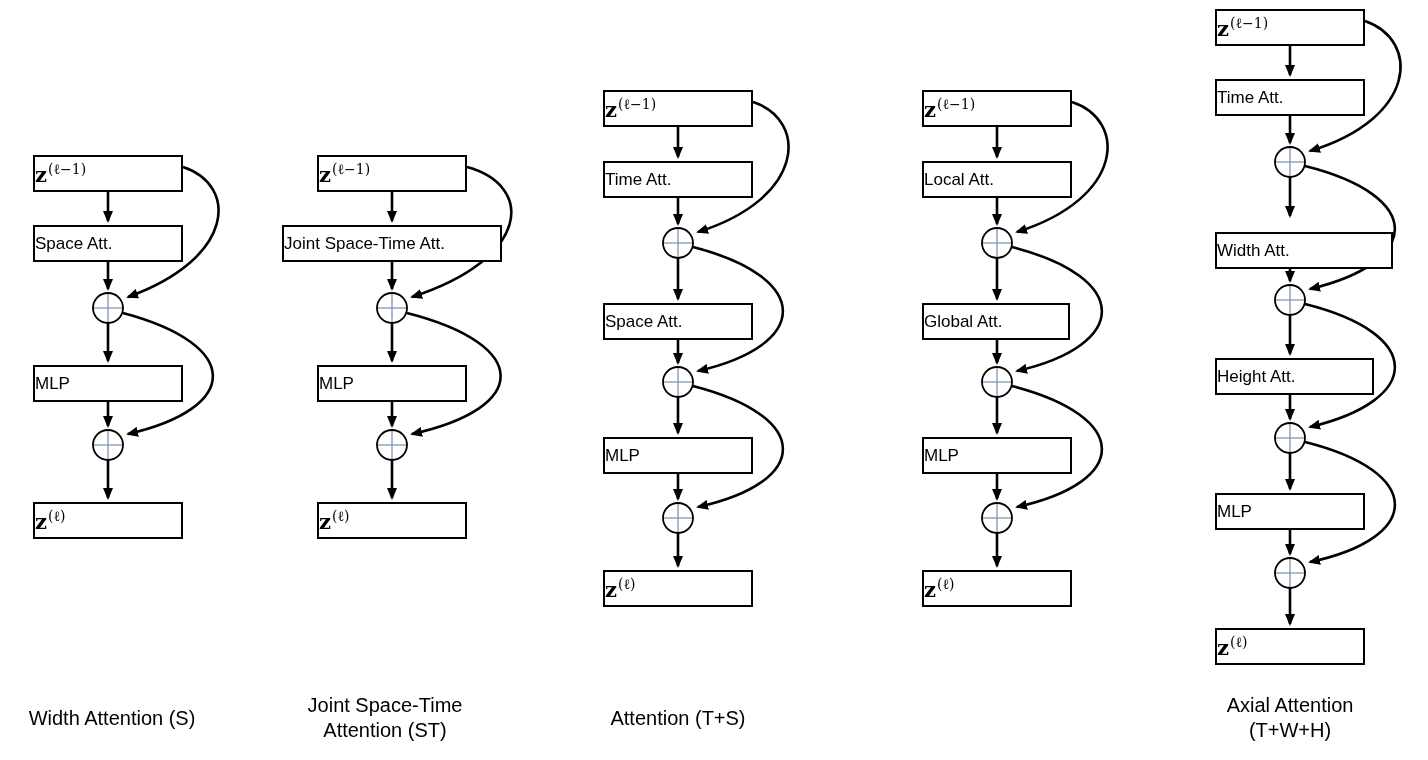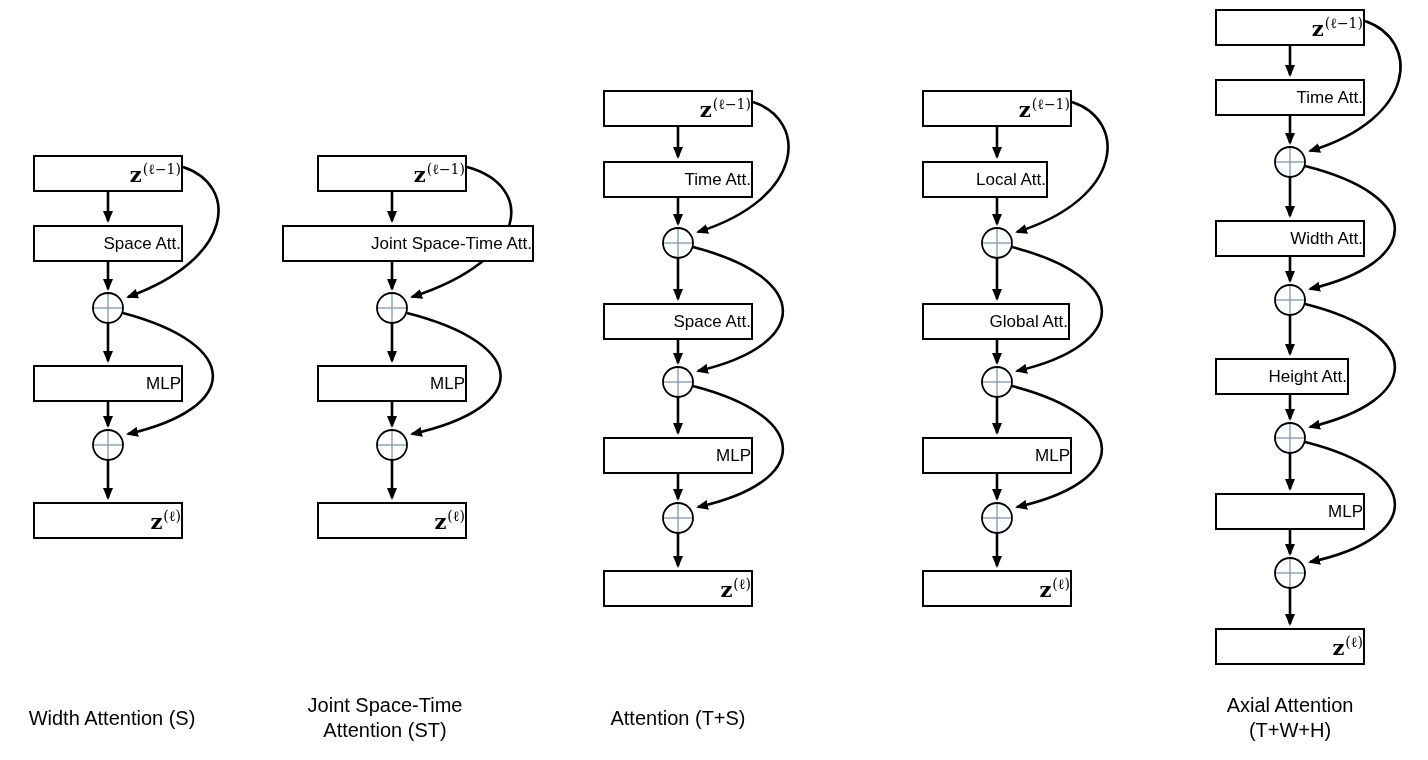--- a/index.html
+++ b/index.html
@@ -4,21 +4,21 @@
 <style>
   html,body{margin:0;padding:0;background:#fff;}
   .canvas{
     position:relative;width:1428px;height:760px;background:#fff;overflow:hidden;
     font-family:"Liberation Sans",sans-serif;color:#000;
   }
   svg.conn{position:absolute;top:0;pointer-events:none;z-index:1;}
   .box{
     position:absolute;box-sizing:border-box;height:37px;
     border:2px solid #000;background:#fff;z-index:2;
-    display:flex;align-items:center;justify-content:flex-end;
+    display:flex;align-items:center;justify-content:flex-start;
     font-size:17px;line-height:17px;white-space:nowrap;
   }
   .zwrap{font-family:"DejaVu Serif",serif;}
   .zb{font-weight:bold;font-size:21px;}
   .zs{font-size:14px;font-weight:normal;position:relative;top:-1px;margin-left:1px;}
   .caption{
     position:absolute;top:692px;width:300px;height:52px;z-index:2;
     display:flex;flex-direction:column;align-items:center;justify-content:center;
     font-size:20px;line-height:25px;text-align:center;
   }
@@ -182,52 +182,52 @@
   </div>
   <div class="box" style="left:33px;top:225px;width:150px">Space Att.</div>
   <div class="box" style="left:33px;top:365px;width:150px">MLP</div>
   <div class="box" style="left:33px;top:502px;width:150px">
     <span class="zwrap"><span class="zb">z</span><sup class="zs">(ℓ)</sup></span>
   </div>
 
   <div class="box" style="left:317px;top:155px;width:150px">
     <span class="zwrap"><span class="zb">z</span><sup class="zs">(ℓ−1)</sup></span>
   </div>
-  <div class="box" style="left:282px;top:225px;width:252px">Joint Space-Time Att.</div>
+  <div class="box" style="left:282px;top:225px;width:220px">Joint Space-Time Att.</div>
   <div class="box" style="left:317px;top:365px;width:150px">MLP</div>
   <div class="box" style="left:317px;top:502px;width:150px">
     <span class="zwrap"><span class="zb">z</span><sup class="zs">(ℓ)</sup></span>
   </div>
 
   <div class="box" style="left:603px;top:90px;width:150px">
     <span class="zwrap"><span class="zb">z</span><sup class="zs">(ℓ−1)</sup></span>
   </div>
   <div class="box" style="left:603px;top:161px;width:150px">Time Att.</div>
   <div class="box" style="left:603px;top:303px;width:150px">Space Att.</div>
   <div class="box" style="left:603px;top:437px;width:150px">MLP</div>
   <div class="box" style="left:603px;top:570px;width:150px">
     <span class="zwrap"><span class="zb">z</span><sup class="zs">(ℓ)</sup></span>
   </div>
 
   <div class="box" style="left:922px;top:90px;width:150px">
     <span class="zwrap"><span class="zb">z</span><sup class="zs">(ℓ−1)</sup></span>
   </div>
-  <div class="box" style="left:922px;top:161px;width:126px">Local Att.</div>
+  <div class="box" style="left:922px;top:161px;width:150px">Local Att.</div>
   <div class="box" style="left:922px;top:303px;width:148px">Global Att.</div>
   <div class="box" style="left:922px;top:437px;width:150px">MLP</div>
   <div class="box" style="left:922px;top:570px;width:150px">
     <span class="zwrap"><span class="zb">z</span><sup class="zs">(ℓ)</sup></span>
   </div>
 
   <div class="box" style="left:1215px;top:9px;width:150px">
     <span class="zwrap"><span class="zb">z</span><sup class="zs">(ℓ−1)</sup></span>
   </div>
   <div class="box" style="left:1215px;top:79px;width:150px">Time Att.</div>
-  <div class="box" style="left:1215px;top:220px;width:150px">Width Att.</div>
-  <div class="box" style="left:1215px;top:358px;width:134px">Height Att.</div>
+  <div class="box" style="left:1215px;top:232px;width:178px">Width Att.</div>
+  <div class="box" style="left:1215px;top:358px;width:159px">Height Att.</div>
   <div class="box" style="left:1215px;top:493px;width:150px">MLP</div>
   <div class="box" style="left:1215px;top:628px;width:150px">
     <span class="zwrap"><span class="zb">z</span><sup class="zs">(ℓ)</sup></span>
   </div>
 
   <div class="caption" style="left:-38px">
     <div>Width Attention (S)</div>
     <div></div>
   </div>
   <div class="caption" style="left:235px">

